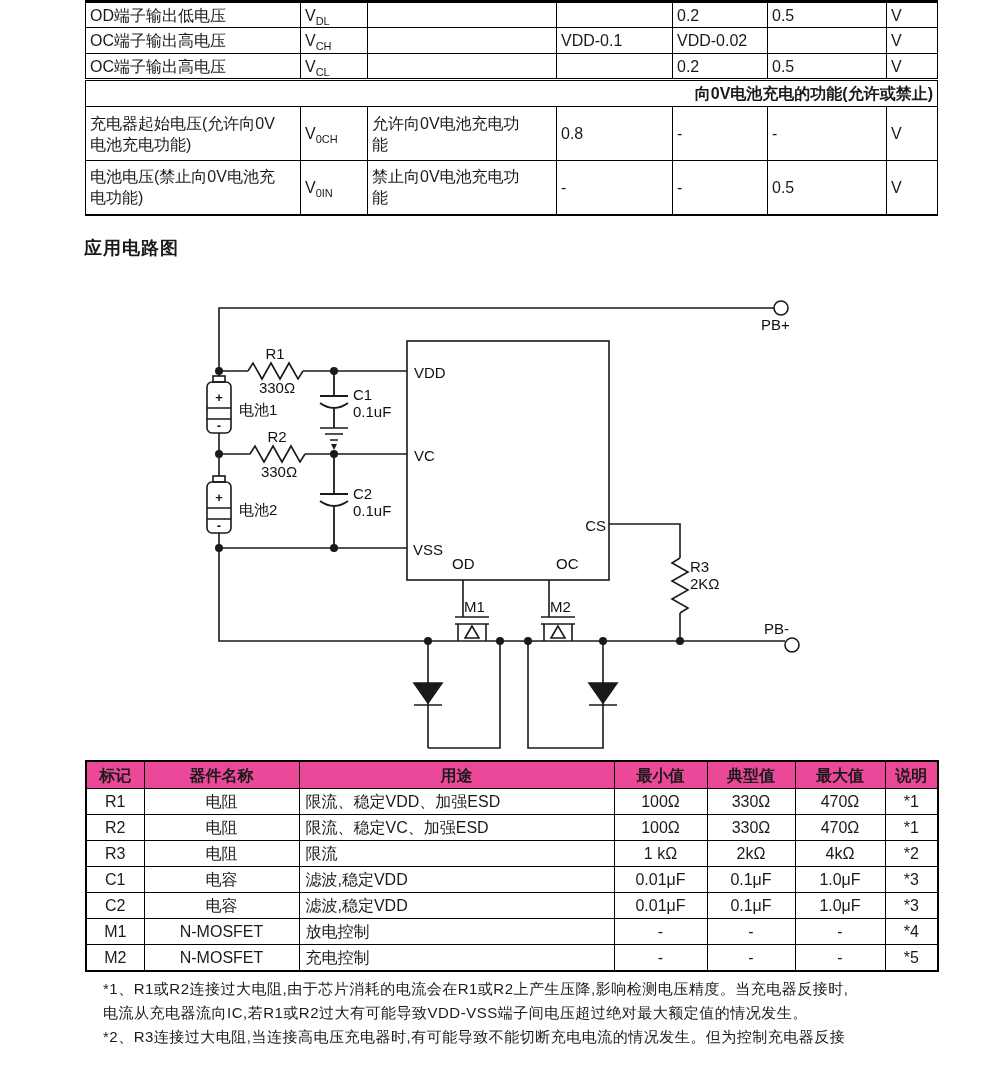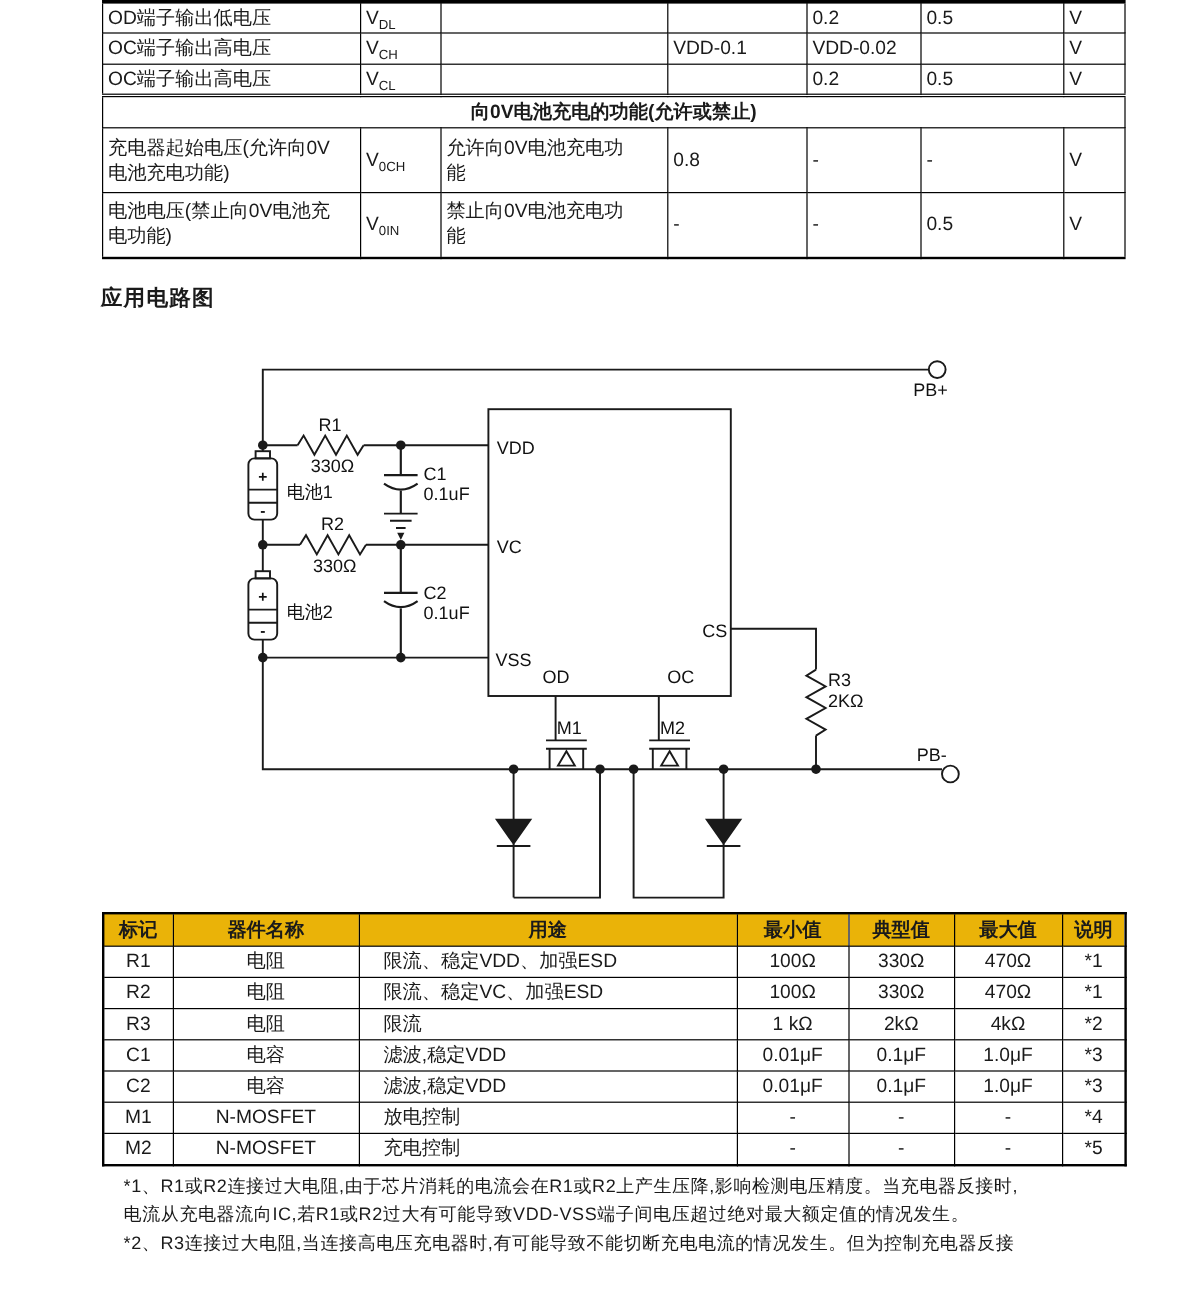--- a/index.html
+++ b/index.html
@@ -11,39 +11,39 @@
   table { border-collapse:collapse; table-layout:fixed; position:absolute; left:85px; background:#fff; }
   td,th { border:1px solid #000; font-size:16px; padding:0 4px; overflow:hidden; line-height:21px; }
 
   
   .tt { top:0; width:852px; border-top:3px solid #000; border-bottom:2px solid #000; }
   .tt tr.r { height:26px; }
   .tt tr.tall { height:54px; }
   .tt td.l { text-align:left; }
   .tt td.c { }
   .tt tr.section td {
-    border-top:3px double #000; font-weight:bold; text-align:center; height:25px;margin-top:32px;
+    border-top:3px double #000; font-weight:bold; text-align:right; height:25px;margin-top:32px;
   }
   .pre { white-space:pre-line; }
   sub { font-size:11px; line-height:0; }
 
   
   .title { position:absolute; left:84px; top:236px; font-size:18px; font-weight:bold; letter-spacing:1px; }
 
   
   .circuit { position:absolute; left:150px; top:290px; }
   .circuit text { font-size:15px; fill:#111; font-family:"Liberation Sans","DejaVu Sans",sans-serif; }
   .circuit text.sm { font-size:13px; font-weight:bold; }
 
   
   .bt { top:760px; width:852px; border:2px solid #000; }
-  .bt th { height:26px; background:#eab308; font-size:16px; }
+  .bt th { height:26px; background:#ec4899; font-size:16px; }
   .bt tr.r { height:26px; }
   .bt td { text-align:center; }
-  .bt td.l { text-align:left; padding-left:20px; }
+  .bt td.l { text-align:left; padding-left:6px; }
 
   
   .notes { position:absolute; left:85px; top:977px; width:880px; font-size:15px; }
   .notes div { line-height:24px; letter-spacing:0.5px;margin-left:18px; }
 </style>
 </head>
 <body>
 
 <table class="tt">
   <colgroup>

